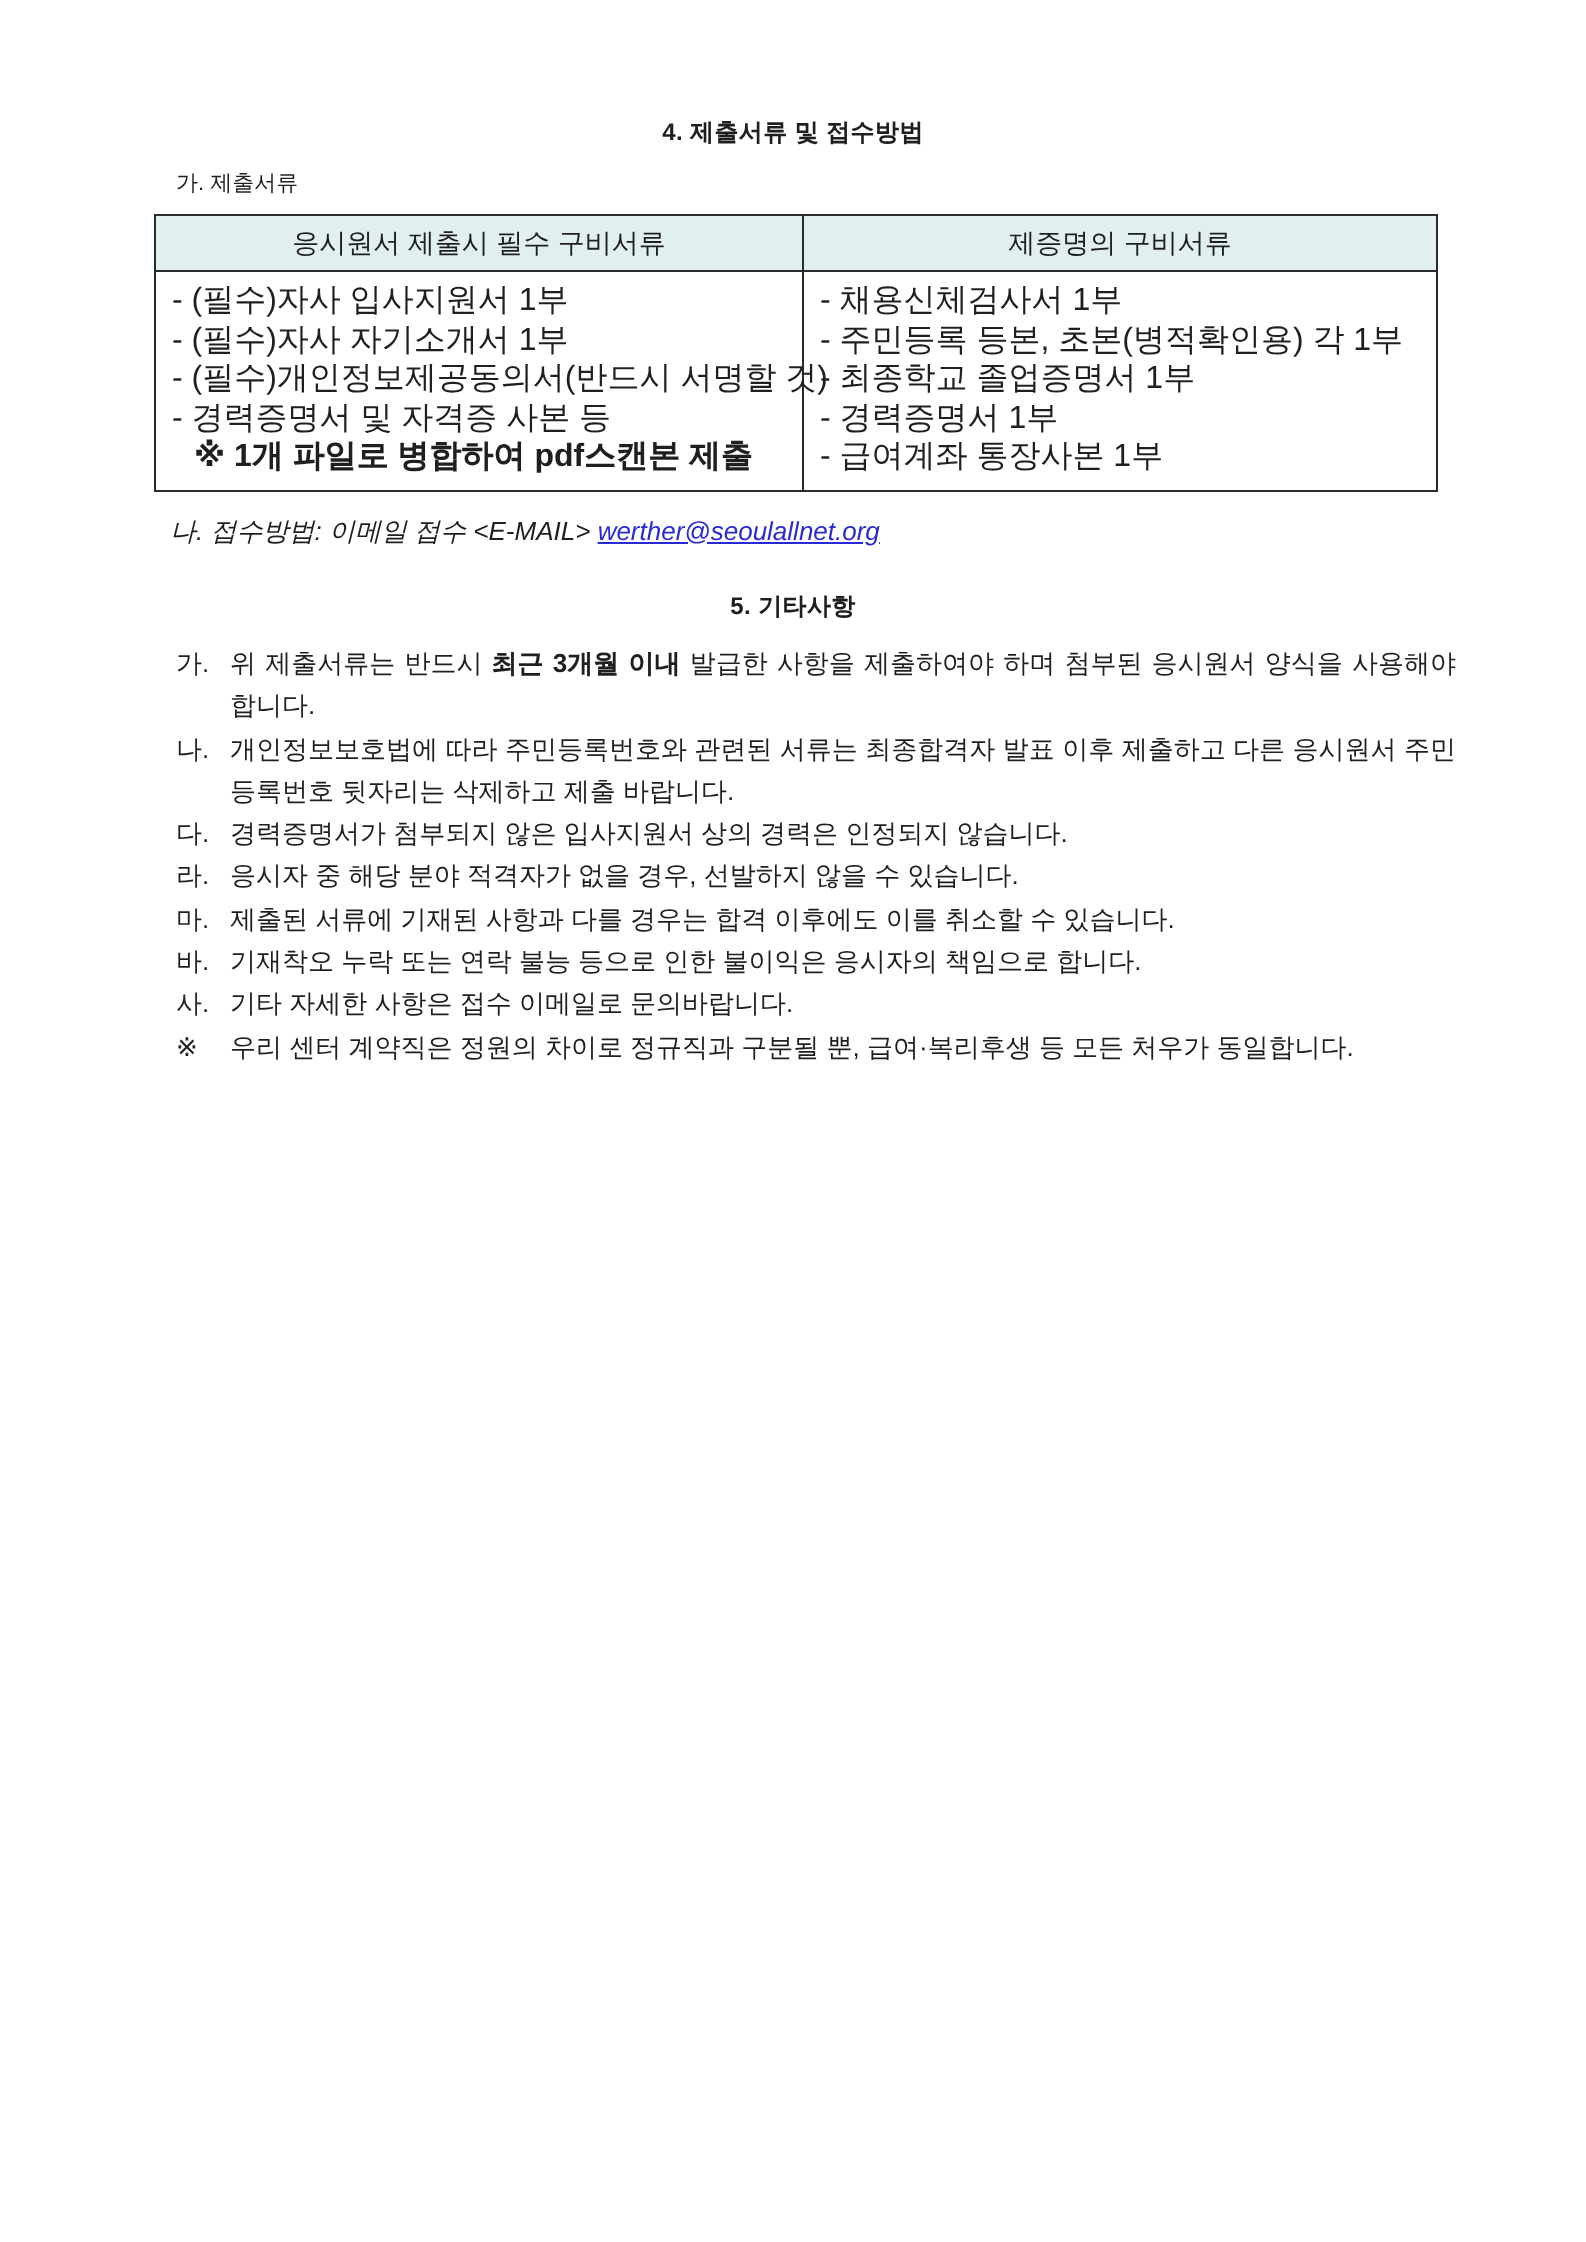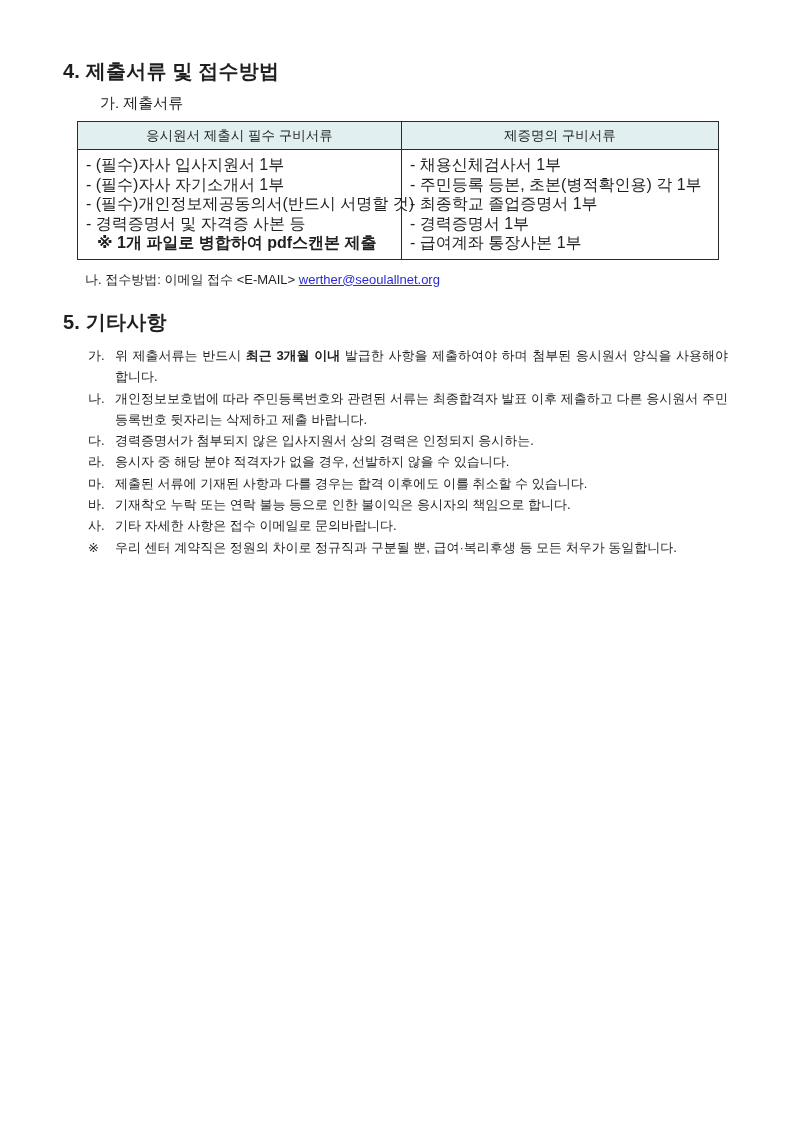--- a/index.html
+++ b/index.html
@@ -12,28 +12,29 @@
     -webkit-font-smoothing: antialiased;
   }
   .page {
     box-sizing: border-box;
     width: 793px;
     height: 1121px;
     padding: 58px 63px 0 63px;
     overflow: hidden;
   }
   .sec-heading {
-    font-size: 20px;
+    font-size: 12px;
     font-weight: 700;
     margin: 0 0 9px 0;
     letter-spacing: 0.2px;
+    text-align: center;
   }
   .sub-line {
-    font-size: 15px;
-    margin: 0 0 8px 37px;
+    font-size: 11px;
+    margin: 0 0 8px 25px;
   }
   
   table.doc-table {
     border-collapse: collapse;
     margin: 0 0 10px 14px;
     width: 641px;
     table-layout: fixed;
   }
   table.doc-table th, table.doc-table td {
     border: 1.4px solid #2b2b2b;
@@ -57,20 +58,21 @@
     line-height: 19.5px;
     font-weight: 700;
     padding-left: 11px;
     white-space: nowrap;
   }
   
   .method-line, .mail-note {
     font-size: 13px;
     line-height: 20.5px;
     margin-left: 22px;
+    font-style: italic;
   }
   .mail-note { margin-bottom: 0; }
   a.email-link {
     color: #2a2ad2;
     text-decoration: underline;
     cursor: pointer;
   }
   .sec5-gap { height: 19px; }
   
   .s5-item {
@@ -140,21 +142,21 @@
       <span class="s5-text"><span>위 제출서류는 반드시 </span><span class="emph">최근 3개월 이내</span><span> 발급한 사항을 제출하여야 하며 첨부된 응시원서 양식을 사용해야 합니다.</span></span>
     </div>
 
     <div class="s5-item">
       <span class="s5-label">나.</span>
       <span class="s5-text">개인정보보호법에 따라 주민등록번호와 관련된 서류는 최종합격자 발표 이후 제출하고 다른 응시원서 주민등록번호 뒷자리는 삭제하고 제출 바랍니다.</span>
     </div>
 
     <div class="s5-item">
       <span class="s5-label">다.</span>
-      <span class="s5-text">경력증명서가 첨부되지 않은 입사지원서 상의 경력은 인정되지 응시하는.</span>
+      <span class="s5-text">경력증명서가 첨부되지 않은 입사지원서 상의 경력은 인정되지 않습니다.</span>
     </div>
 
     <div class="s5-item">
       <span class="s5-label">라.</span>
       <span class="s5-text">응시자 중 해당 분야 적격자가 없을 경우, 선발하지 않을 수 있습니다.</span>
     </div>
 
     <div class="s5-item">
       <span class="s5-label">마.</span>
       <span class="s5-text">제출된 서류에 기재된 사항과 다를 경우는 합격 이후에도 이를 취소할 수 있습니다.</span>

